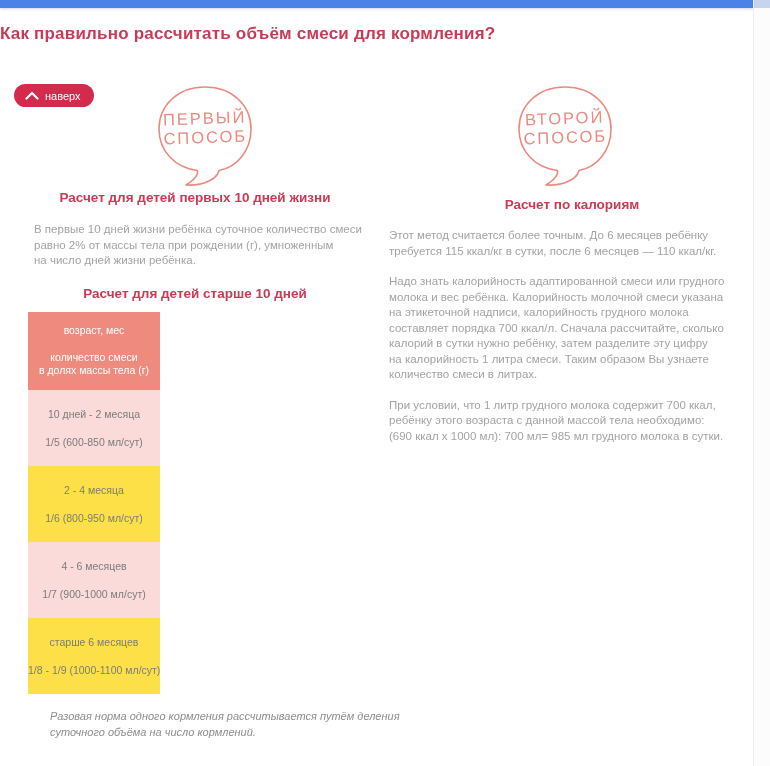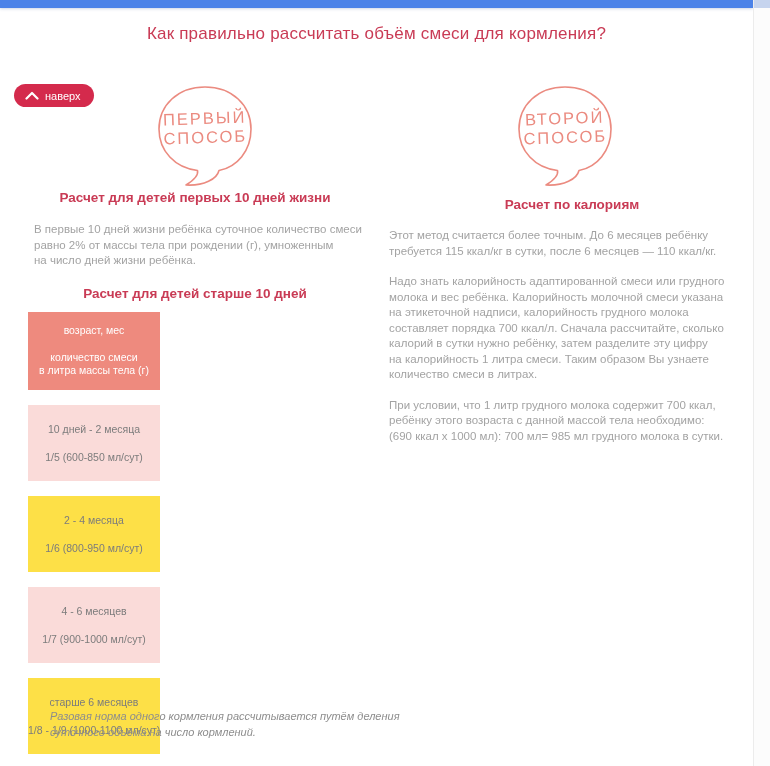--- a/index.html
+++ b/index.html
@@ -10,22 +10,22 @@
     font-family:"Liberation Sans", sans-serif;
   }
   
   .top-bar { position:absolute; left:0; top:0; width:753px; height:8px;
              background:#4b82e8; box-shadow:0 1px 3px rgba(60,90,160,.25); }
   
   .scrollbar { position:absolute; right:0; top:0; width:17px; height:766px;
                background:#fcfcfc; border-left:1px solid #ececec; }
   .scrollbar-cap { position:absolute; left:0; top:0; width:100%; height:8px; background:#c6d4ee; }
 
-  .page-title { position:absolute; left:0; top:24px; width:753px; text-align:center;
-                font-size:17px; font-weight:normal; color:#c93b55; letter-spacing:.2px; }
+  .page-title { position:absolute; left:0; top:24px; width:753px; 
+                font-size:17px; font-weight:bold; color:#c93b55; letter-spacing:.2px; }
 
   .back-top { position:absolute; left:14px; top:84px; height:23px;
               display:flex; align-items:center; gap:6px; padding:0 13px 0 11px;
               background:#d42a4c; border:none; border-radius:12px;
               color:#fff; font-size:11px; font-family:inherit; cursor:pointer; }
 
   .bubble { position:absolute; width:114px; height:106px; }
   .bubble svg { position:absolute; left:0; top:0; }
   .bubble-lines { position:absolute; left:0; top:27px; width:100%; text-align:center;
                   color:#eb8b80; font-size:16.5px; line-height:19px; letter-spacing:2px;
@@ -45,21 +45,21 @@
   .right-col .paragraphs { margin-top:16px; }
   .right-col .paragraphs p { margin-bottom:15px; }
 
   
   .ftable { position:absolute; left:28px; top:312px; width:132px;
             text-align:center; font-size:10.5px; color:#7c7c7c; }
   .ftable .thead { background:#ee8a7e; color:#fff; height:78px;
                    display:flex; flex-direction:column; justify-content:center; gap:13px;
                    line-height:13.5px; padding:12px 4px; }
   .ftable .frow { height:76px; display:flex; flex-direction:column; justify-content:center;
-                  gap:15px; line-height:13px; white-space:nowrap;margin-top:15px; }
+                  gap:15px; line-height:13px; white-space:nowrap; }
   .ftable .frow.dark  { background:#fadbd9; }
   .ftable .frow.light { background:#fde047; }
 
   .footnote { position:absolute; left:14px; top:708px; width:372px;
               font-style:italic; color:#8d8d8d; font-size:11px; line-height:16px;
               white-space:pre-line;margin-left:36px; }
 </style>
 </head>
 <body>
 
@@ -116,21 +116,21 @@
 равно 2% от массы тела при рождении (г), умноженным
 на число дней жизни ребёнка.</p>
     <h3 class="red-heading h2">Расчет для детей старше 10 дней</h3>
   </div>
 
   <div class="ftable">
     <div class="thead">
       <div>возраст, мес</div>
       <div>
         <div>количество смеси</div>
-        <div>в литра массы тела (г)</div>
+        <div>в долях массы тела (г)</div>
       </div>
     </div>
     <div class="frow dark">
       <div>10 дней - 2 месяца</div>
       <div>1/5 (600-850 мл/сут)</div>
     </div>
     <div class="frow light">
       <div>2 - 4 месяца</div>
       <div>1/6 (800-950 мл/сут)</div>
     </div>

